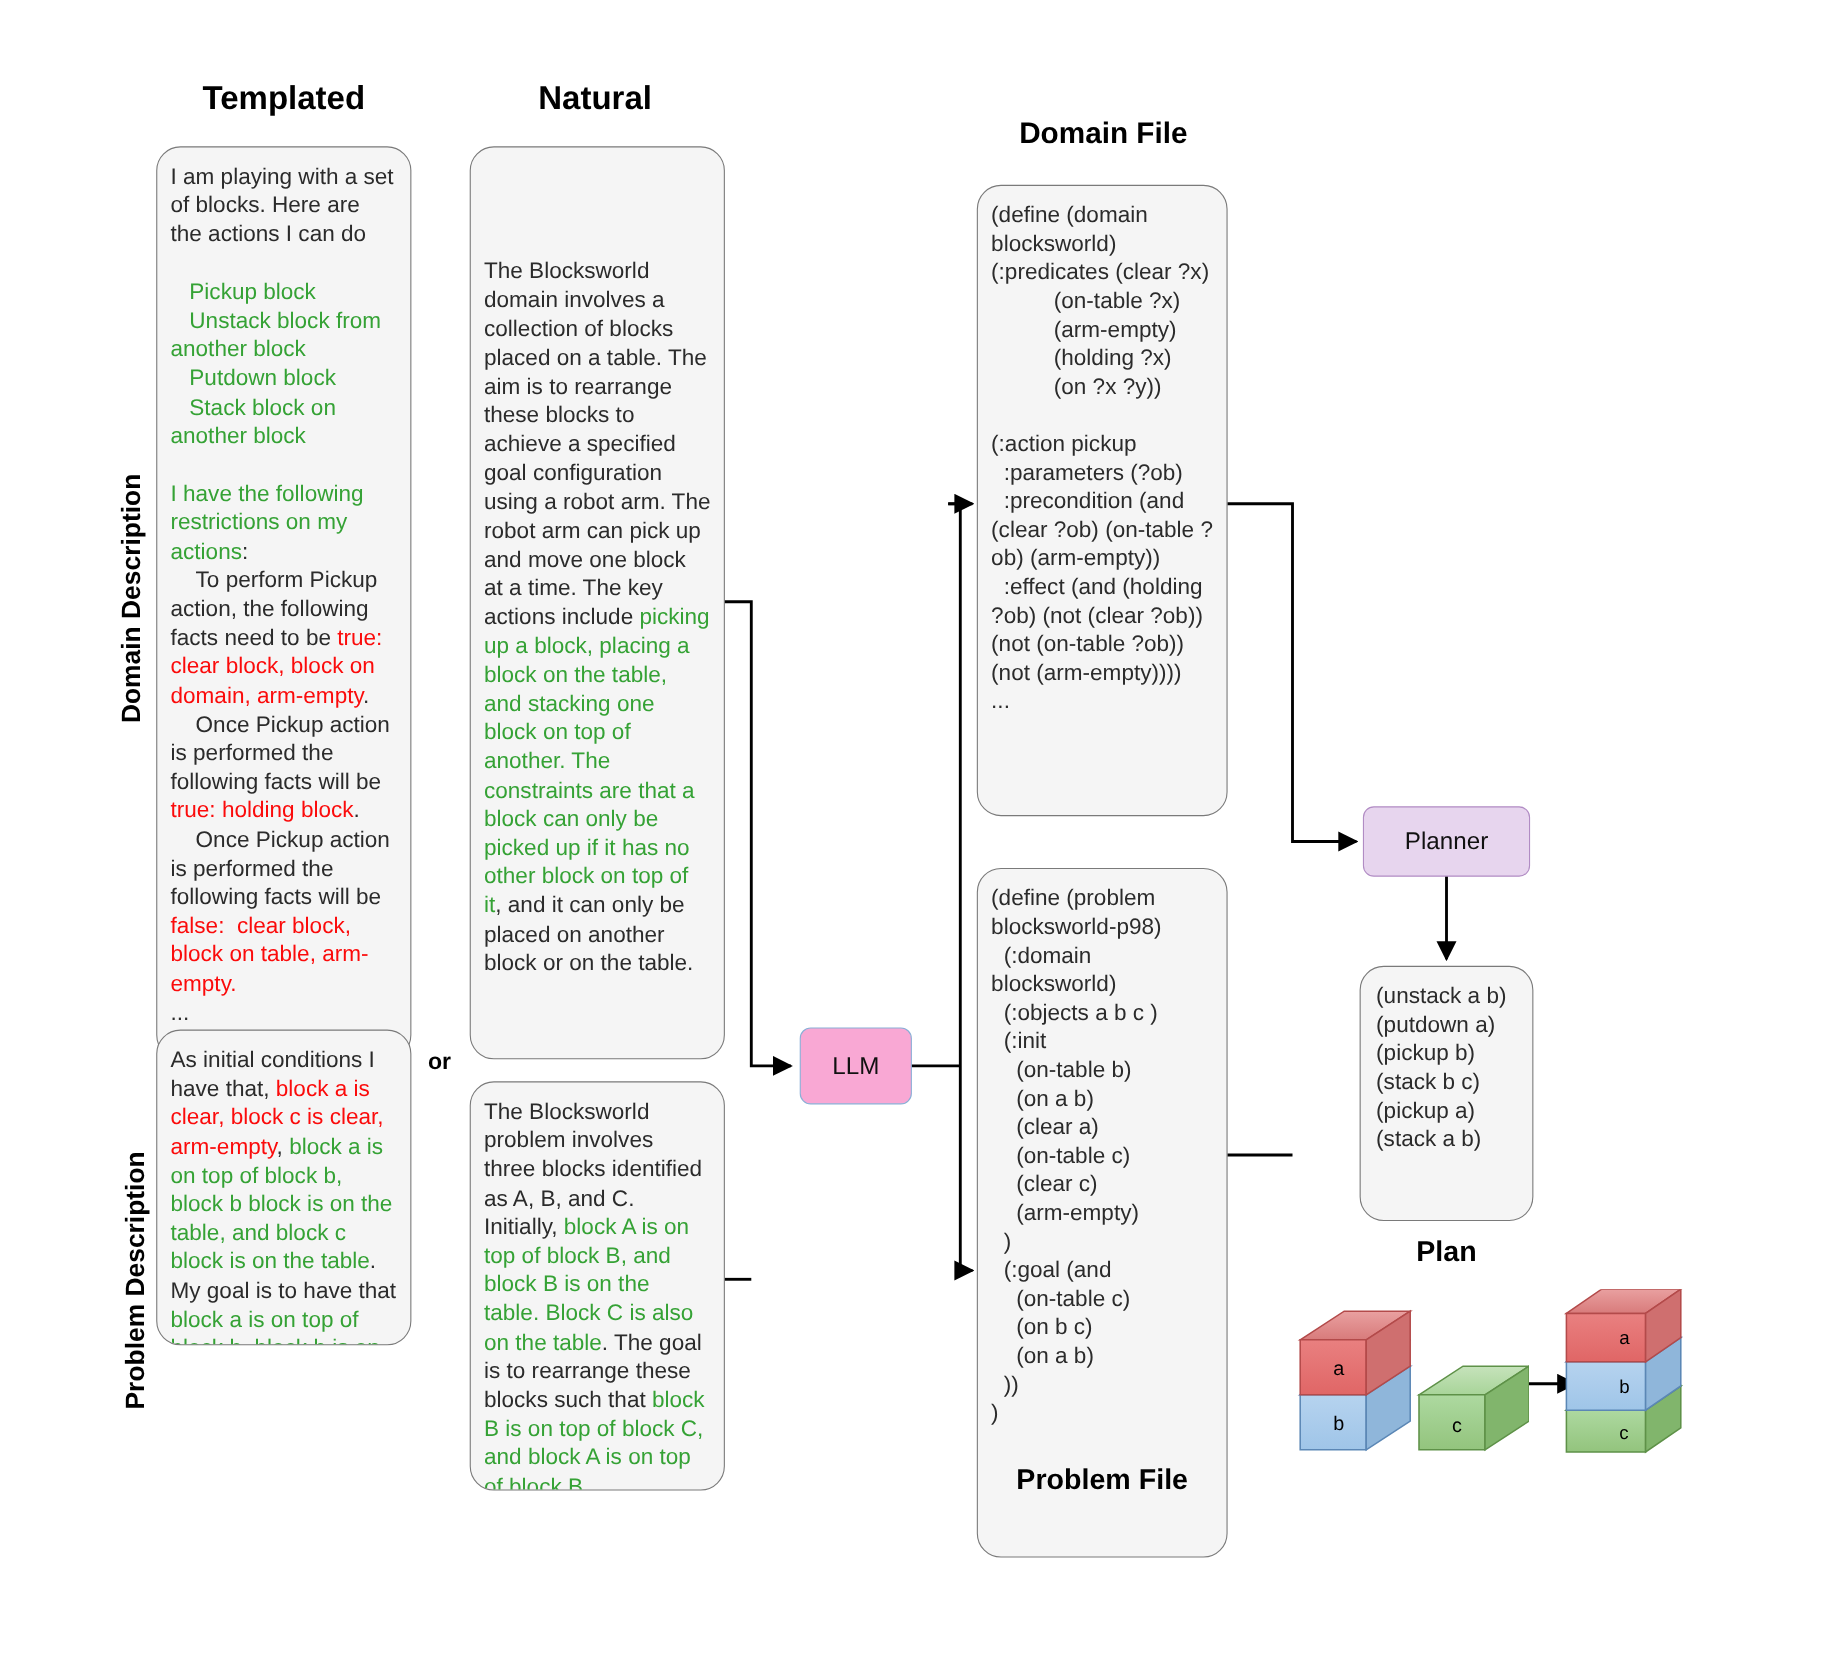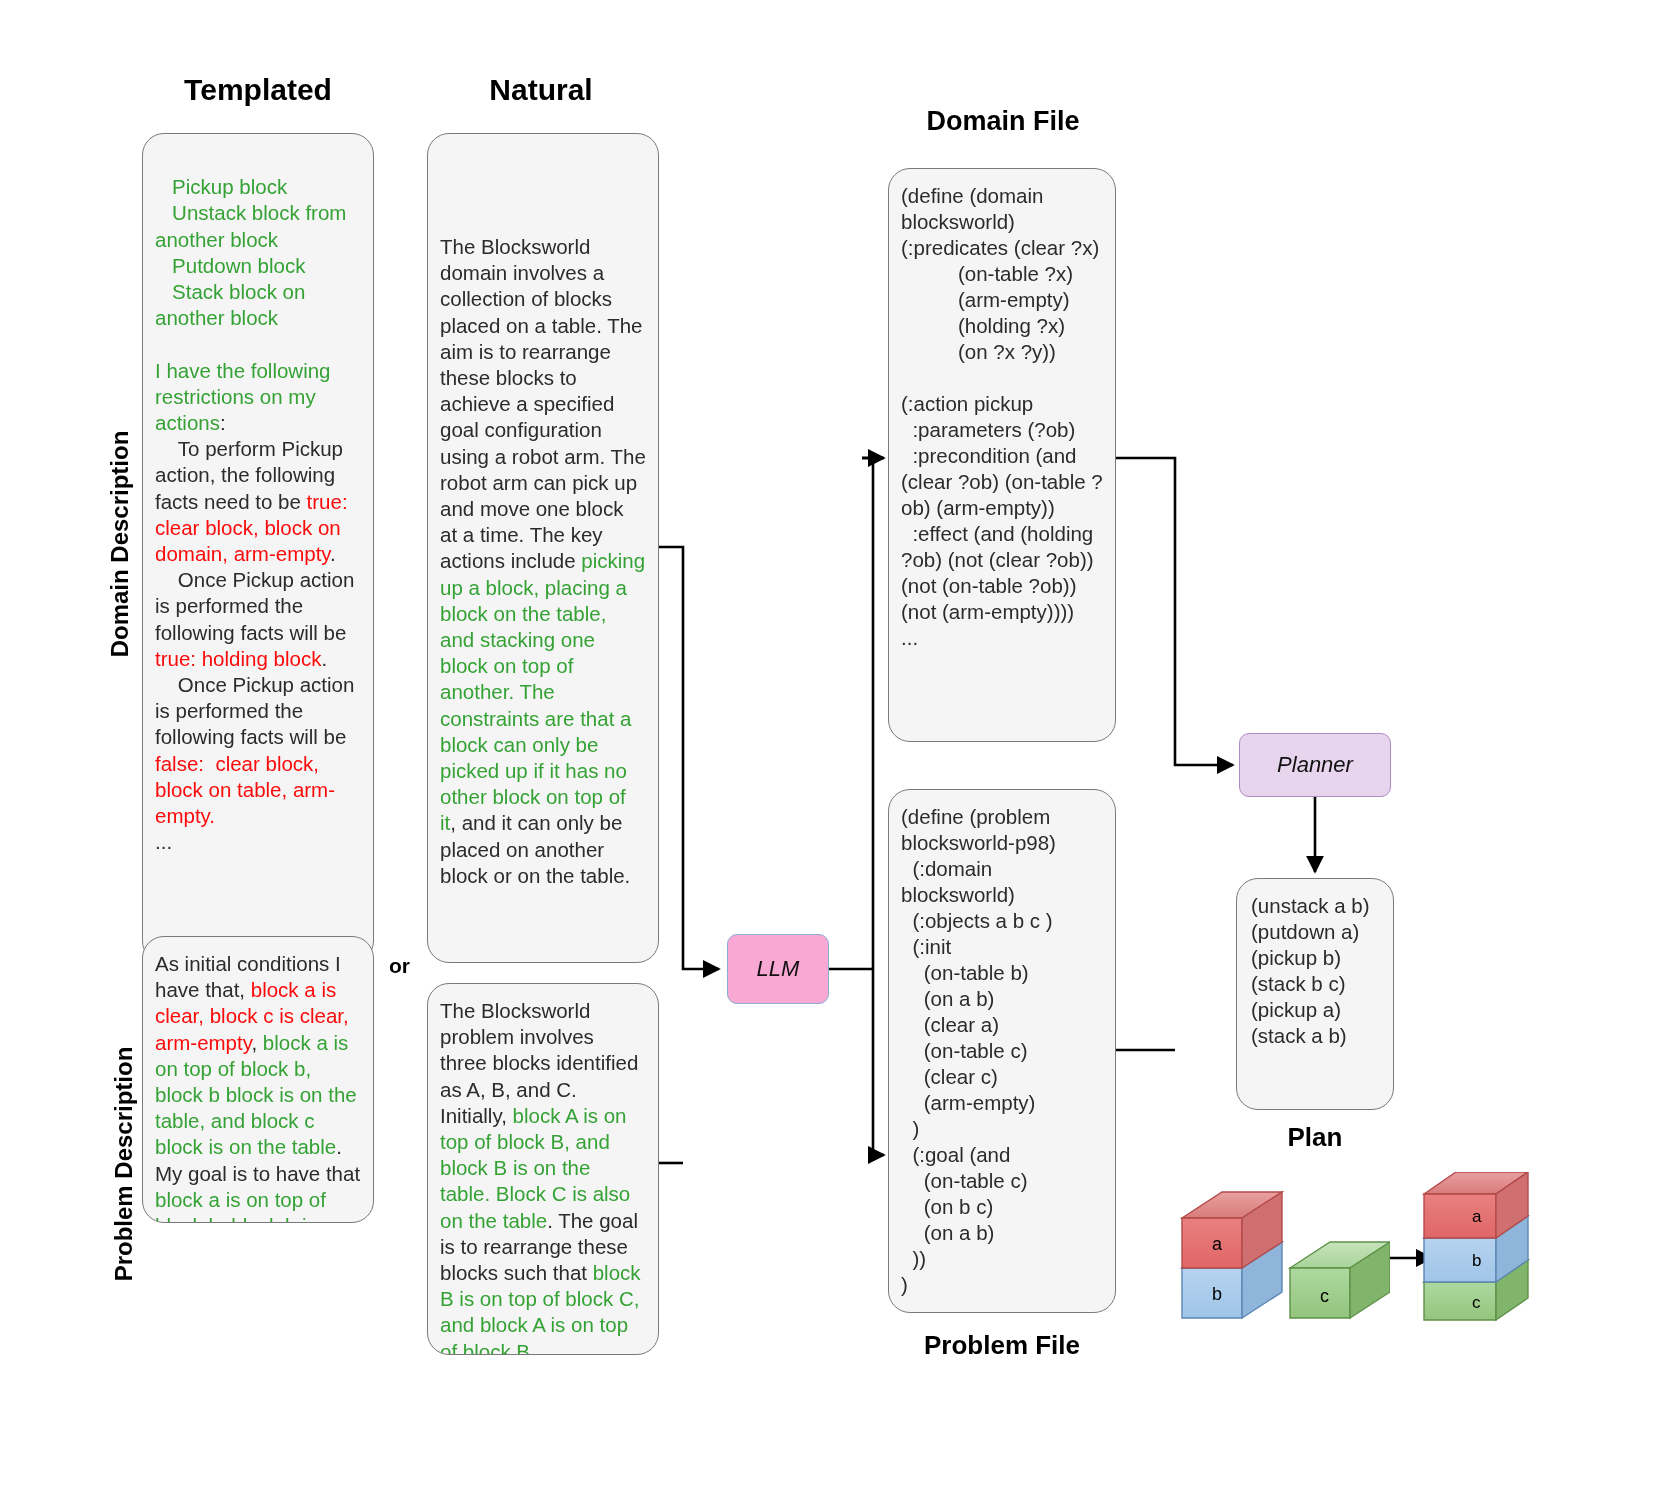--- a/index.html
+++ b/index.html
@@ -54,21 +54,20 @@
   .r { color:#fb0b0b; }
   .k { color:#2b2b2b; }
 
   
   .node {
     position:absolute;
     border-radius: 10px;
     display:flex; align-items:center; justify-content:center;
     font-size: 22px;
     color:#111;
-    font-style:italic;
   }
   .node.llm { background:#f9a8d4; border:1.6px solid #8aaed6; }
   .node.planner { background:#e7d5ee; border:1.6px solid #b18cc4; }
 
   
   .caption {
     position:absolute;
     font-size: 26px;
     font-weight:bold;
     color:#000;
@@ -90,21 +89,22 @@
 
 <div class="canvas">
 
   <div class="col-head" style="left:143px; top:73px; width:230px;">Templated</div>
   <div class="col-head" style="left:428px; top:73px; width:226px;">Natural</div>
   <div class="col-head" style="left:890px; top:106px; width:226px; font-size:27px;">Domain File</div>
 
   <div class="side-label" style="left:-30px; top:530px; width:300px;">Domain Description</div>
   <div class="side-label" style="left:-31px; top:1150px; width:310px;">Problem Description</div>
 
-  <div class="rbox" id="box-templated-domain" style="left:142px; top:133px; width:232px; height:830px;"><span class="g">
+  <div class="rbox" id="box-templated-domain" style="left:142px; top:133px; width:232px; height:830px;"><span class="k">I am playing with a set of blocks. Here are the actions I can do
+</span><span class="g">
    Pickup block
    Unstack block from another block
    Putdown block
    Stack block on another block
 
 I have the following restrictions on my actions</span><span class="k">:
     To perform Pickup action, the following facts need to be </span><span class="r">true: clear block, block on domain, arm-empty</span><span class="k">.
     Once Pickup action is performed the following facts will be </span><span class="r">true: holding block</span><span class="k">.
     Once Pickup action is performed the following facts will be </span><span class="r">false:  clear block, block on table, arm-empty.</span><span class="k">
 ...</span></div>
@@ -130,21 +130,21 @@
           (on ?x ?y))
 
 (:action pickup
   :parameters (?ob)
   :precondition (and
 (clear ?ob) (on-table ?ob) (arm-empty))
   :effect (and (holding ?ob) (not (clear ?ob))
 (not (on-table ?ob)) (not (arm-empty))))
 ...</span></div>
 
-  <div class="rbox code" id="box-problem-file" style="left:888px; top:789px; width:228px; height:524px;"><span>(define (problem blocksworld-p98)
+  <div class="rbox code" id="box-problem-file" style="left:888px; top:789px; width:228px; height:627px;"><span>(define (problem blocksworld-p98)
   (:domain blocksworld)
   (:objects a b c )
   (:init
     (on-table b)
     (on a b)
     (clear a)
     (on-table c)
     (clear c)
     (arm-empty)
   )

